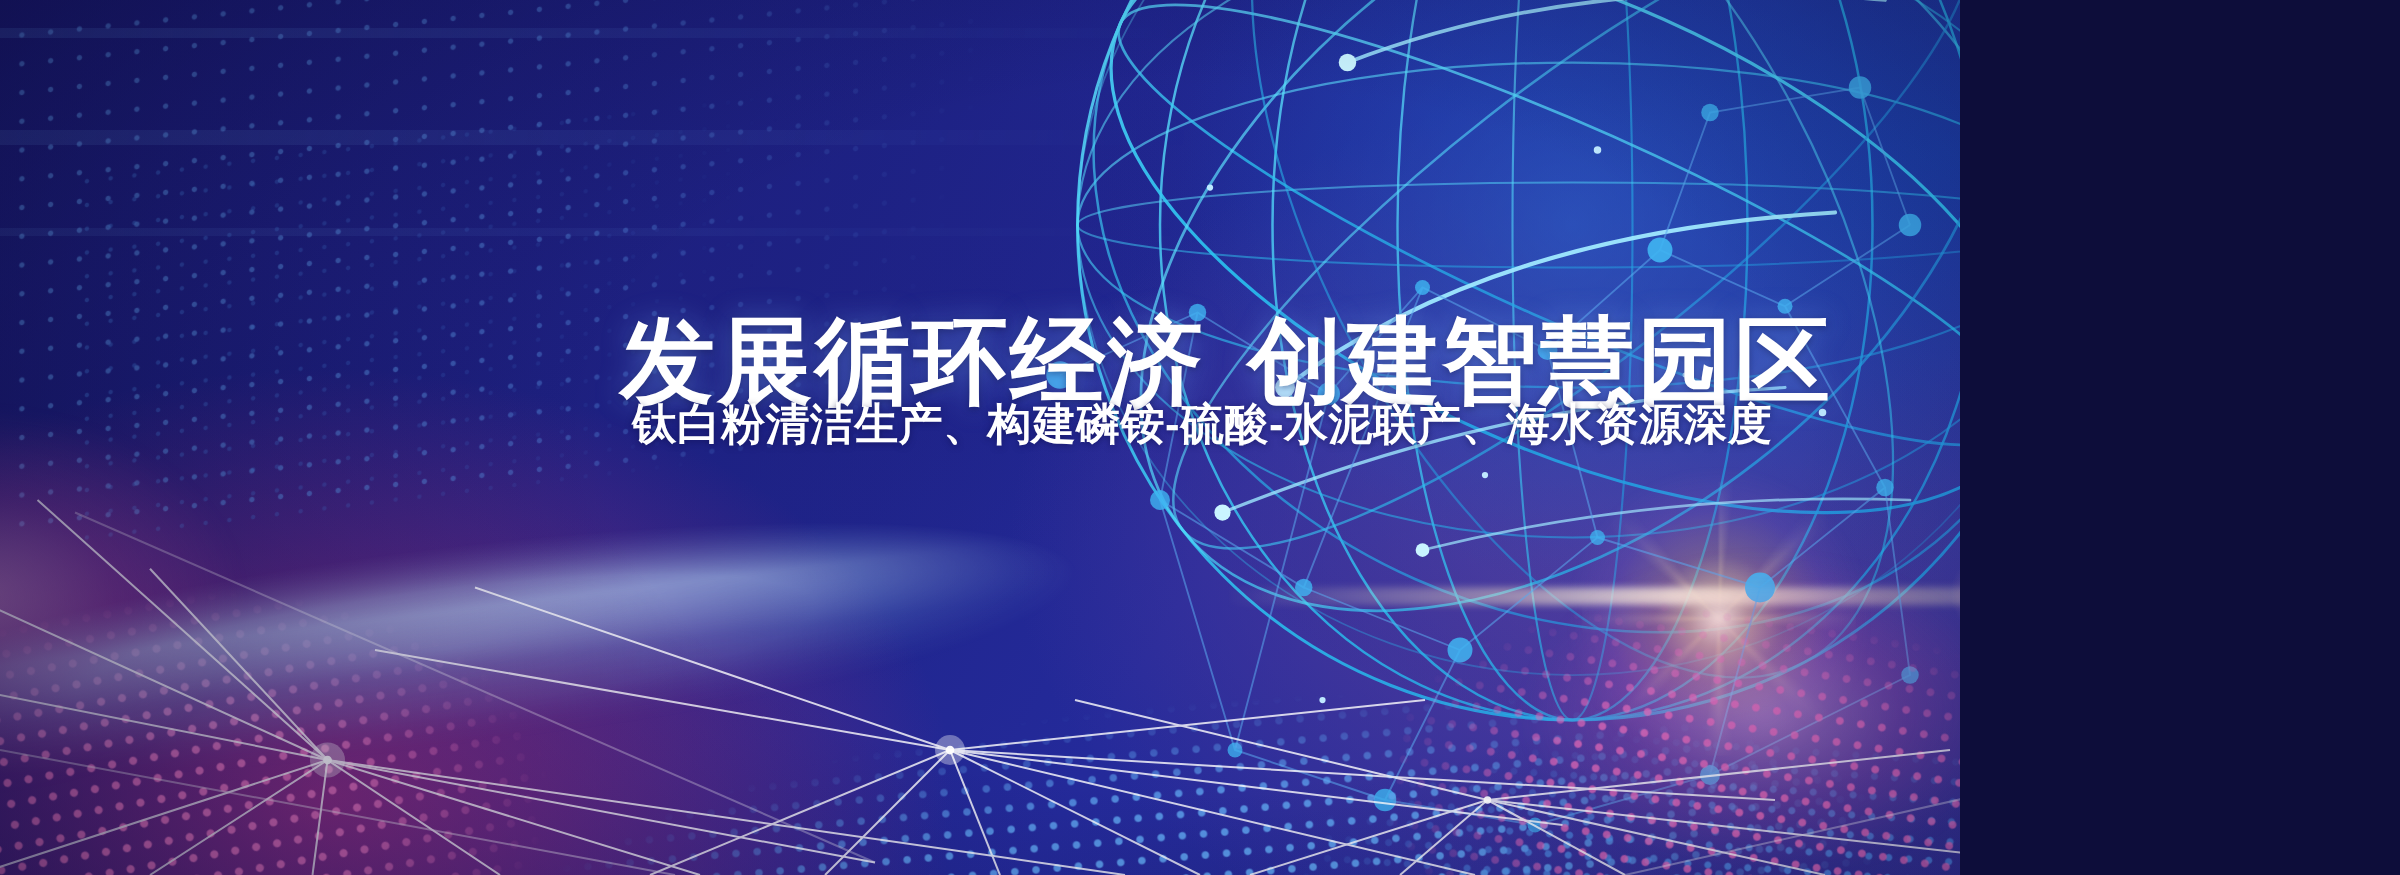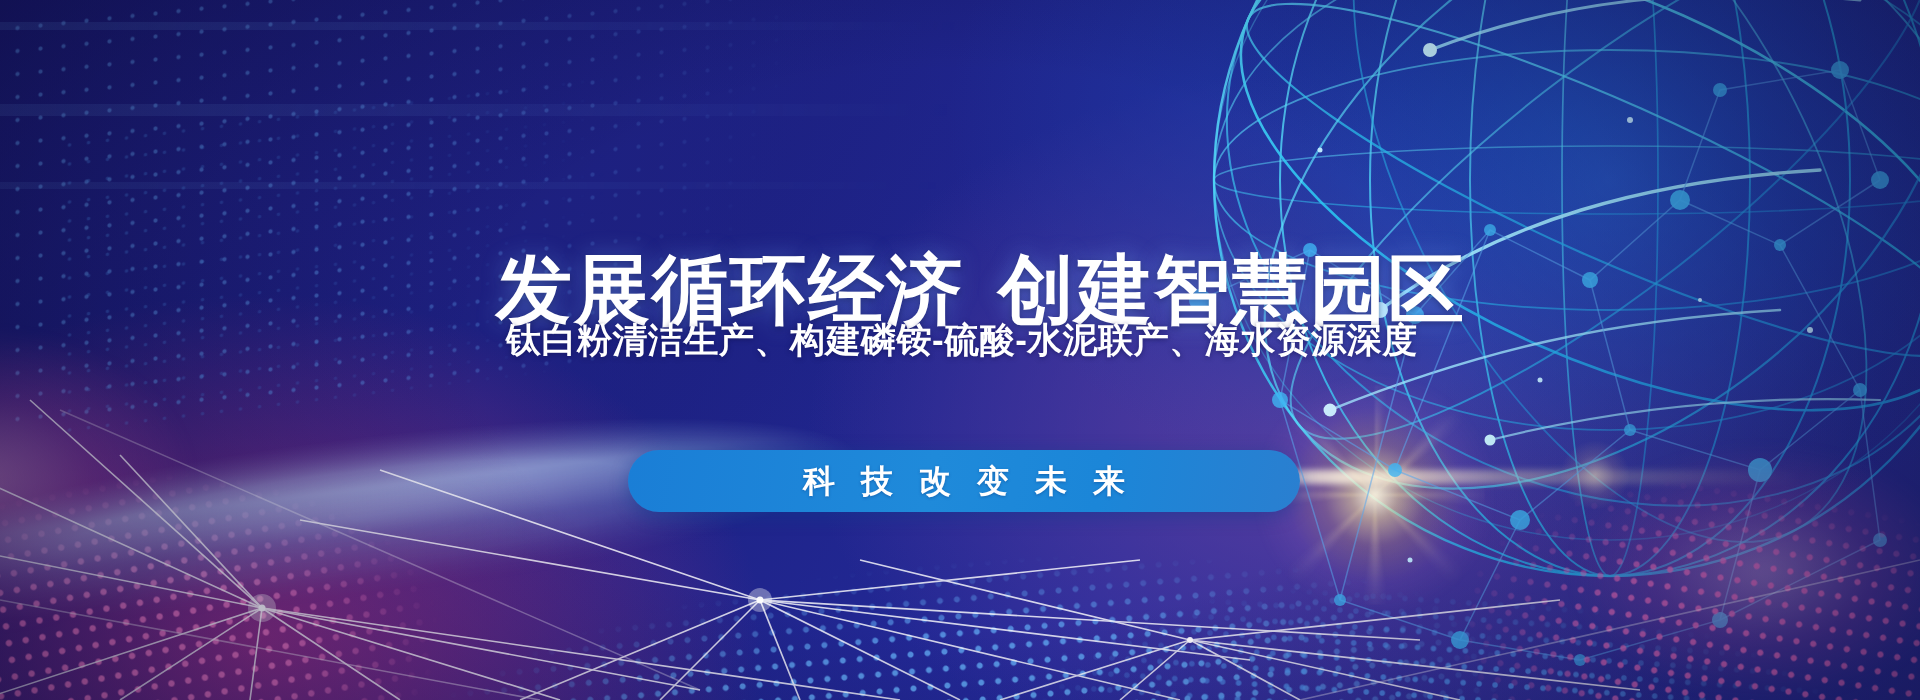--- a/index.html
+++ b/index.html
@@ -1,20 +1,20 @@
 <!DOCTYPE html>
 <html><head>
 <meta charset="utf-8">
 <title>Banner</title>
 <style>
   html,body{margin:0;padding:0;background:#0d0d3a;}
   *{box-sizing:border-box;}
   .banner{
     position:relative;
-    width:1920px;
+    width:1568px;
     height:700px;
     overflow:hidden;
     font-family:"Liberation Sans","DejaVu Sans",sans-serif;
     background:#1a1a6b;
     padding-left:16px;
   }
   .layer{position:absolute;inset:0;pointer-events:none;}
 
   
   .bg-base{
@@ -369,18 +369,15 @@
   </div>
 
   <div class="layer bg-vignette"></div>
 
   <div class="content">
 
     <h1 class="title"><span>发展循环经济</span><span class="gap"></span><span>创建智慧园区</span></h1>
 
     <div class="subtitle l1">钛白粉清洁生产、构建磷铵-硫酸-水泥联产、海水资源深度</div>
 
-    <div class="pill">
-      <span class="pill-text">科技改变未来</span>
-    </div>
 
   </div>
 </div>
 
 </body></html>

